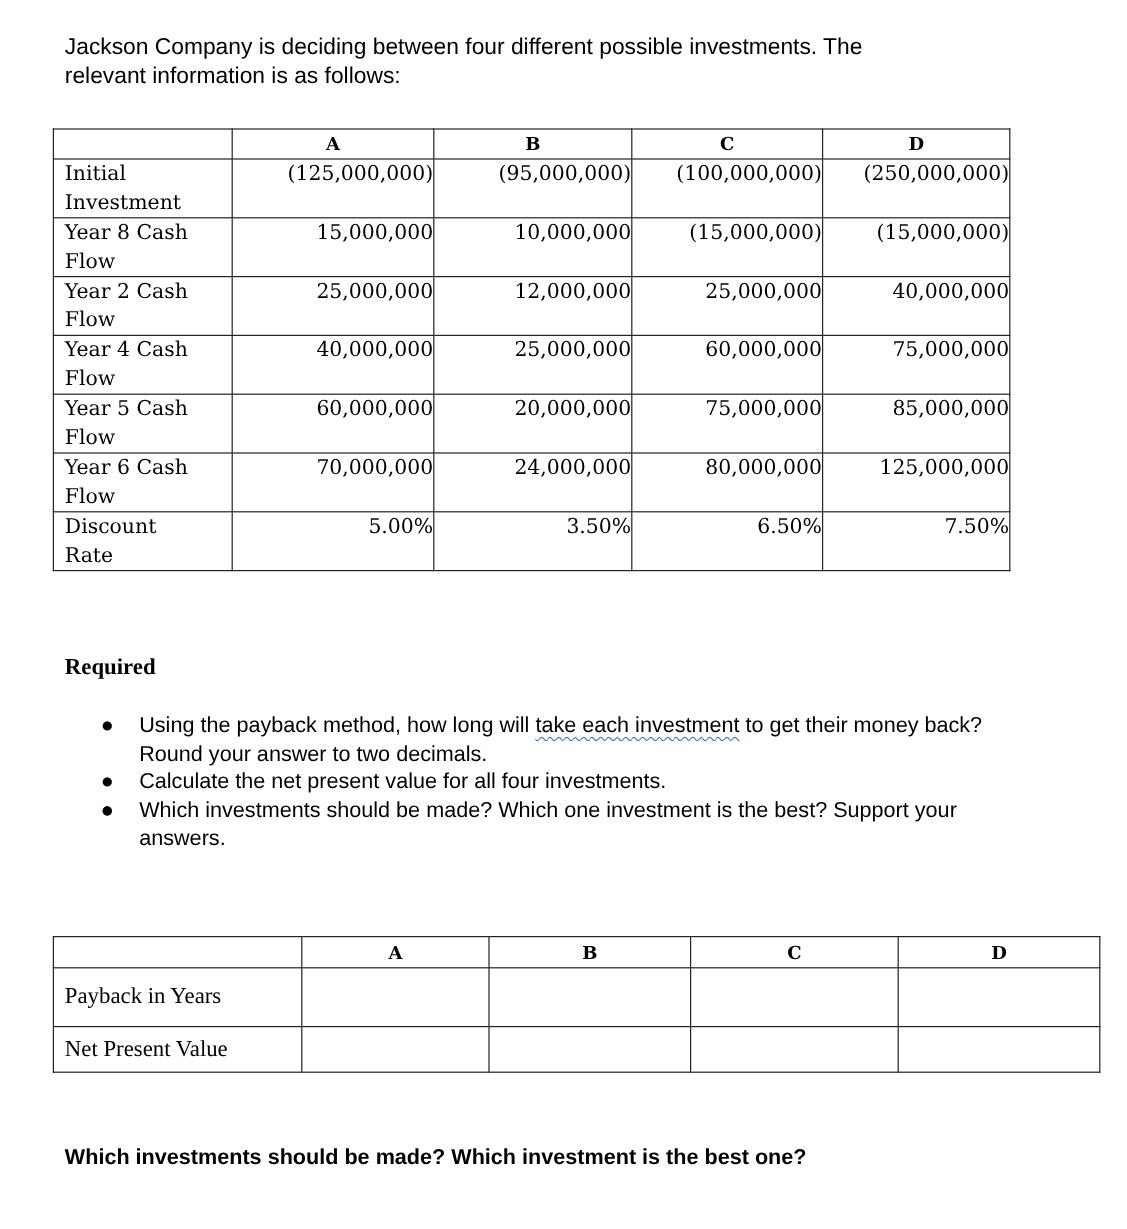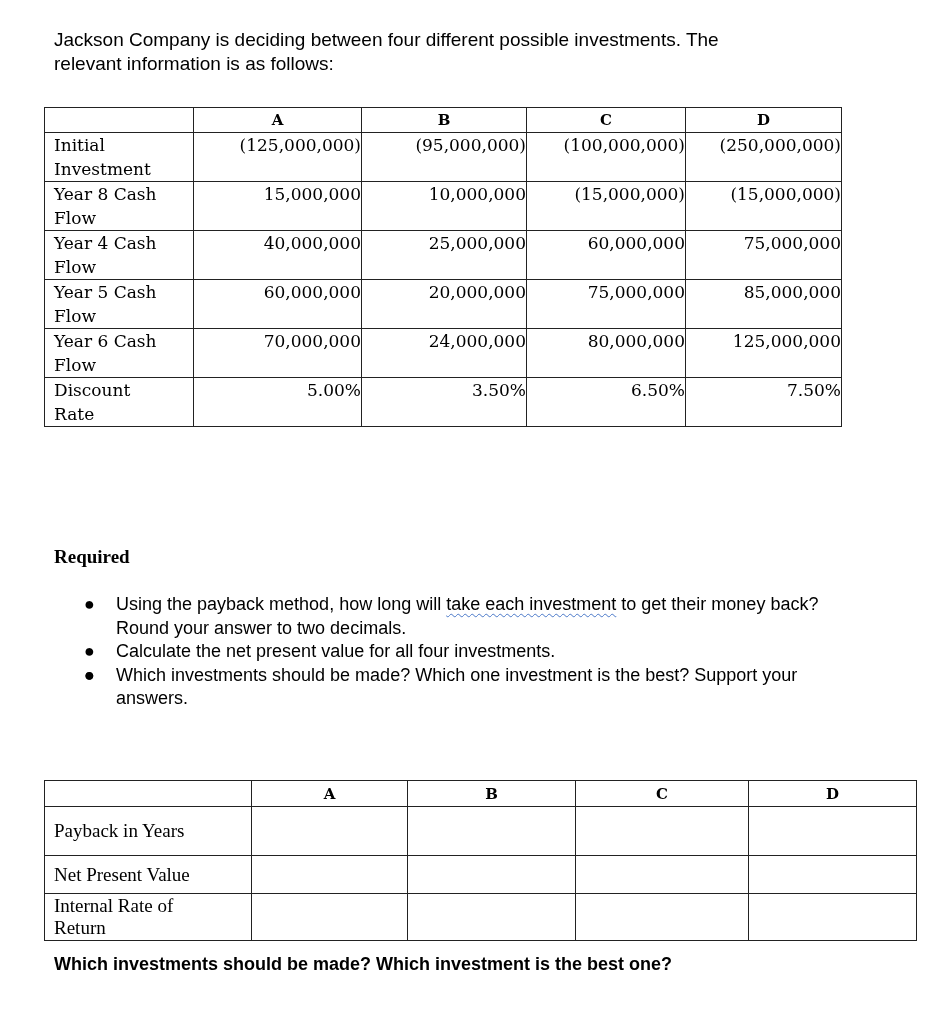--- a/index.html
+++ b/index.html
@@ -53,20 +53,30 @@
   </tr>
   <tr>
     <td class="lbl">
           <div>Year 8 Cash</div>
           <div>Flow</div>
         </td>
     <td class="val">15,000,000</td>
     <td class="val">10,000,000</td>
     <td class="val">(15,000,000)</td>
     <td class="val">(15,000,000)</td>
+  </tr>
+  <tr>
+    <td class="lbl">
+          <div>Year 2 Cash</div>
+          <div>Flow</div>
+        </td>
+    <td class="val">25,000,000</td>
+    <td class="val">12,000,000</td>
+    <td class="val">25,000,000</td>
+    <td class="val">40,000,000</td>
   </tr>
   <tr>
     <td class="lbl">
           <div>Year 4 Cash</div>
           <div>Flow</div>
         </td>
     <td class="val">40,000,000</td>
     <td class="val">25,000,000</td>
     <td class="val">60,000,000</td>
     <td class="val">75,000,000</td>
@@ -140,26 +150,16 @@
     <td></td>
     <td></td>
   </tr>
   <tr>
     <td class="lbl">Net Present Value</td>
     <td></td>
     <td></td>
     <td></td>
     <td></td>
   </tr>
-  <tr>
-    <td class="lbl tall">
-          <div>Internal Rate of</div>
-          <div>Return</div>
-        </td>
-    <td></td>
-    <td></td>
-    <td></td>
-    <td></td>
-  </tr>
 </tbody>
   </table>
 
 <div class="closing">Which investments should be made?  Which investment is the best one?</div>
 
 </body></html>

